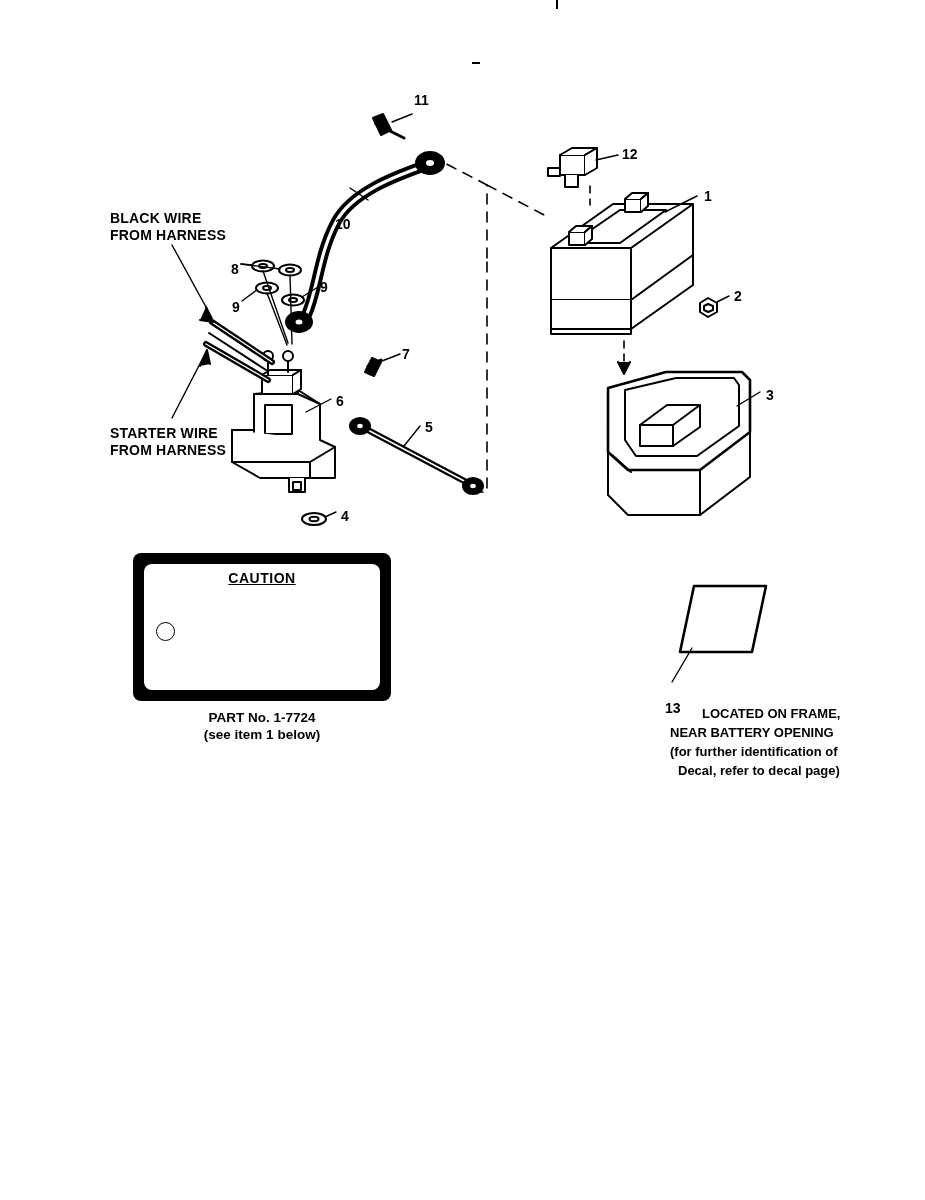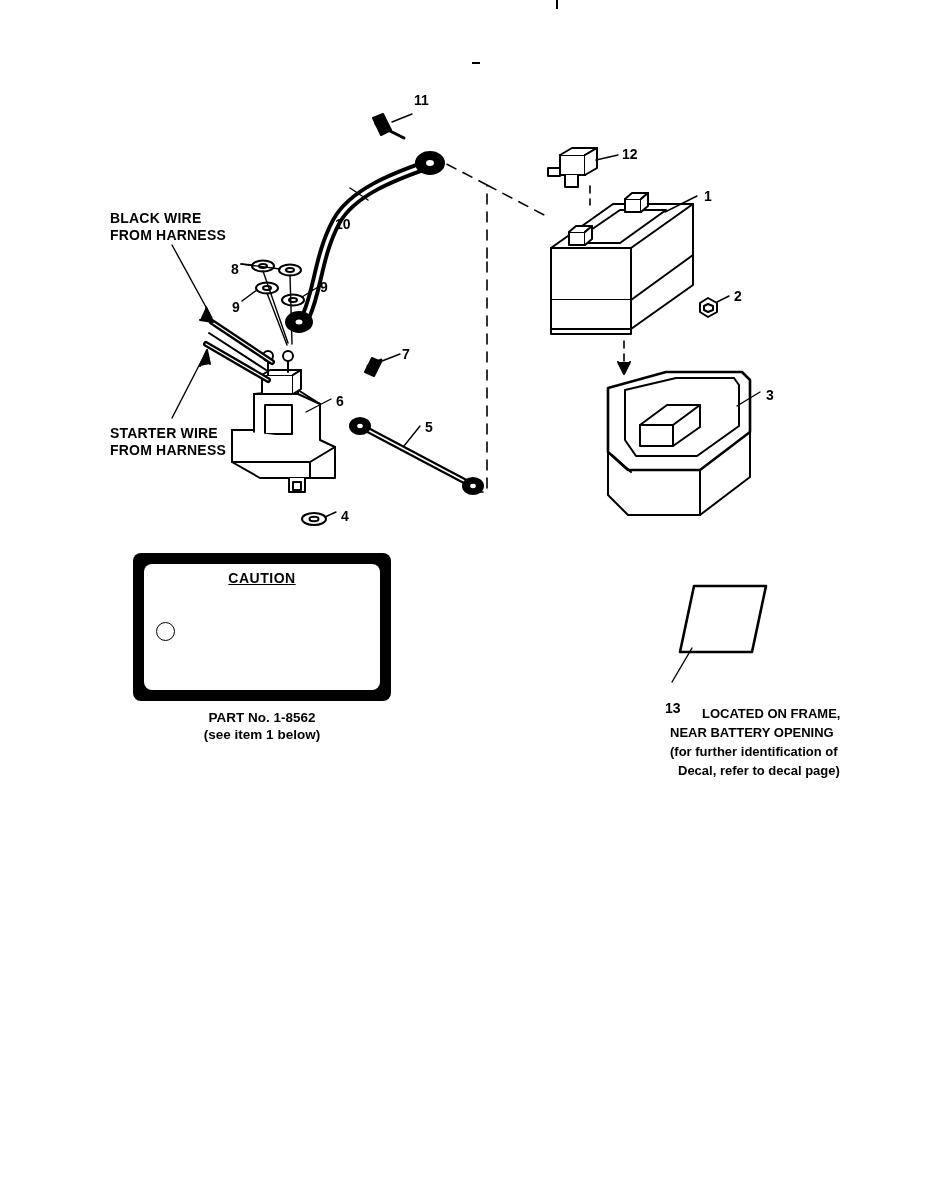--- a/index.html
+++ b/index.html
@@ -293,21 +293,21 @@
 FROM HARNESS</div>
   <div class="lbl anno" style="left:110px; top:425px;">STARTER WIRE
 FROM HARNESS</div>
 
   <div id="caution-label">
     <div id="caution-inner">
       <div id="caution-title">CAUTION</div>
       <div id="caution-hole"></div>
     </div>
   </div>
-  <div class="lbl partno" style="left:133px; top:710px; width:258px;">PART No. 1-8562</div>
+  <div class="lbl partno" style="left:133px; top:710px; width:258px;">PART No. 1-7724</div>
   <div class="lbl partno" style="left:133px; top:727px; width:258px;">(see item 1 below)</div>
 
   <div class="lbl decalnote" style="left:702px; top:706px;">LOCATED ON FRAME,</div>
   <div class="lbl decalnote" style="left:670px; top:725px;">NEAR BATTERY OPENING</div>
   <div class="lbl decalnote" style="left:670px; top:744px;">(for further identification of</div>
   <div class="lbl decalnote" style="left:670px; top:763px;margin-left:8px;">Decal, refer to decal page)</div>
 
 </div>
 
 </body></html>

